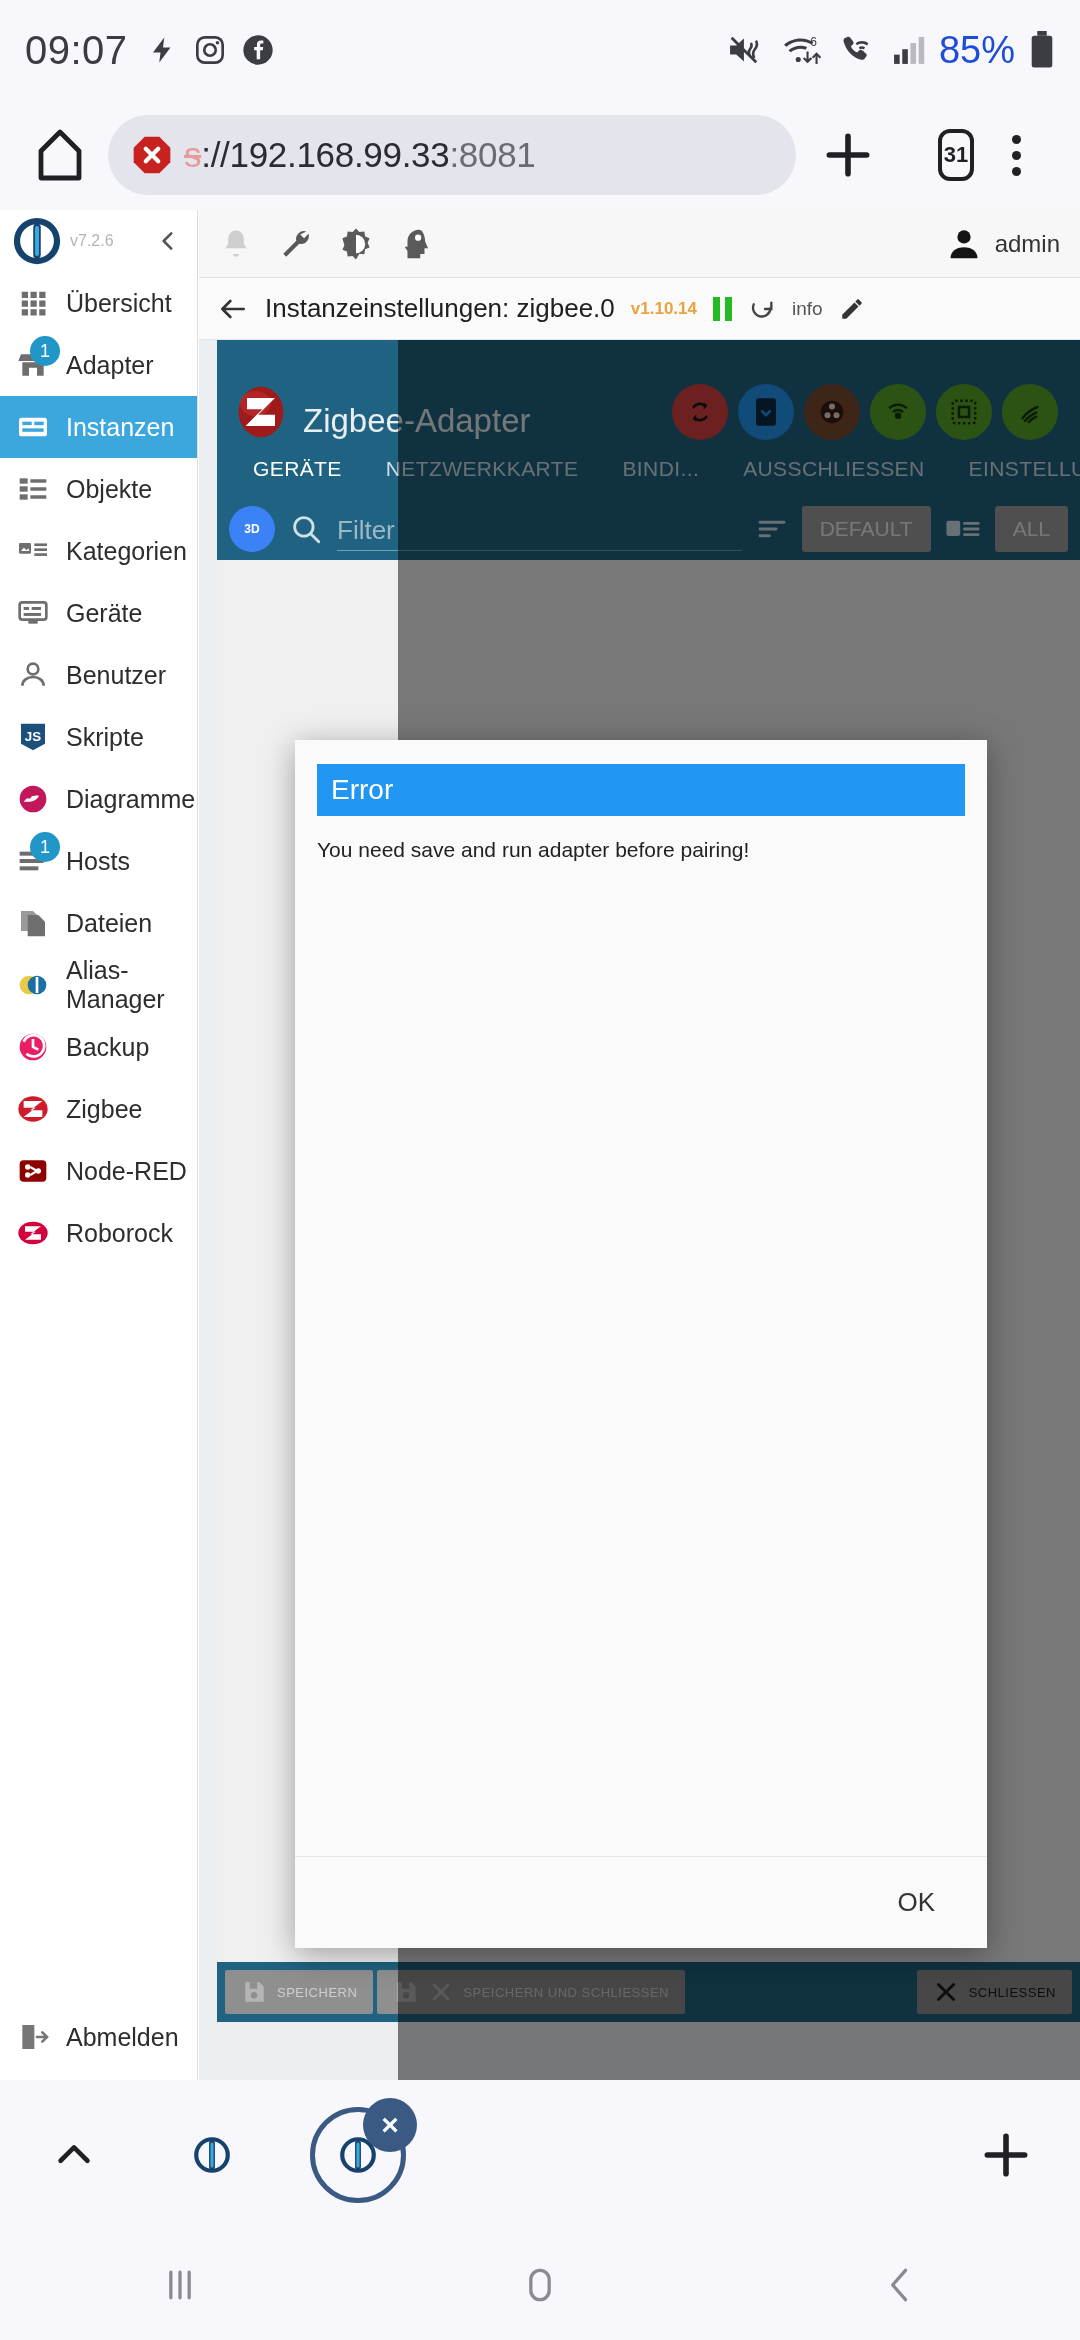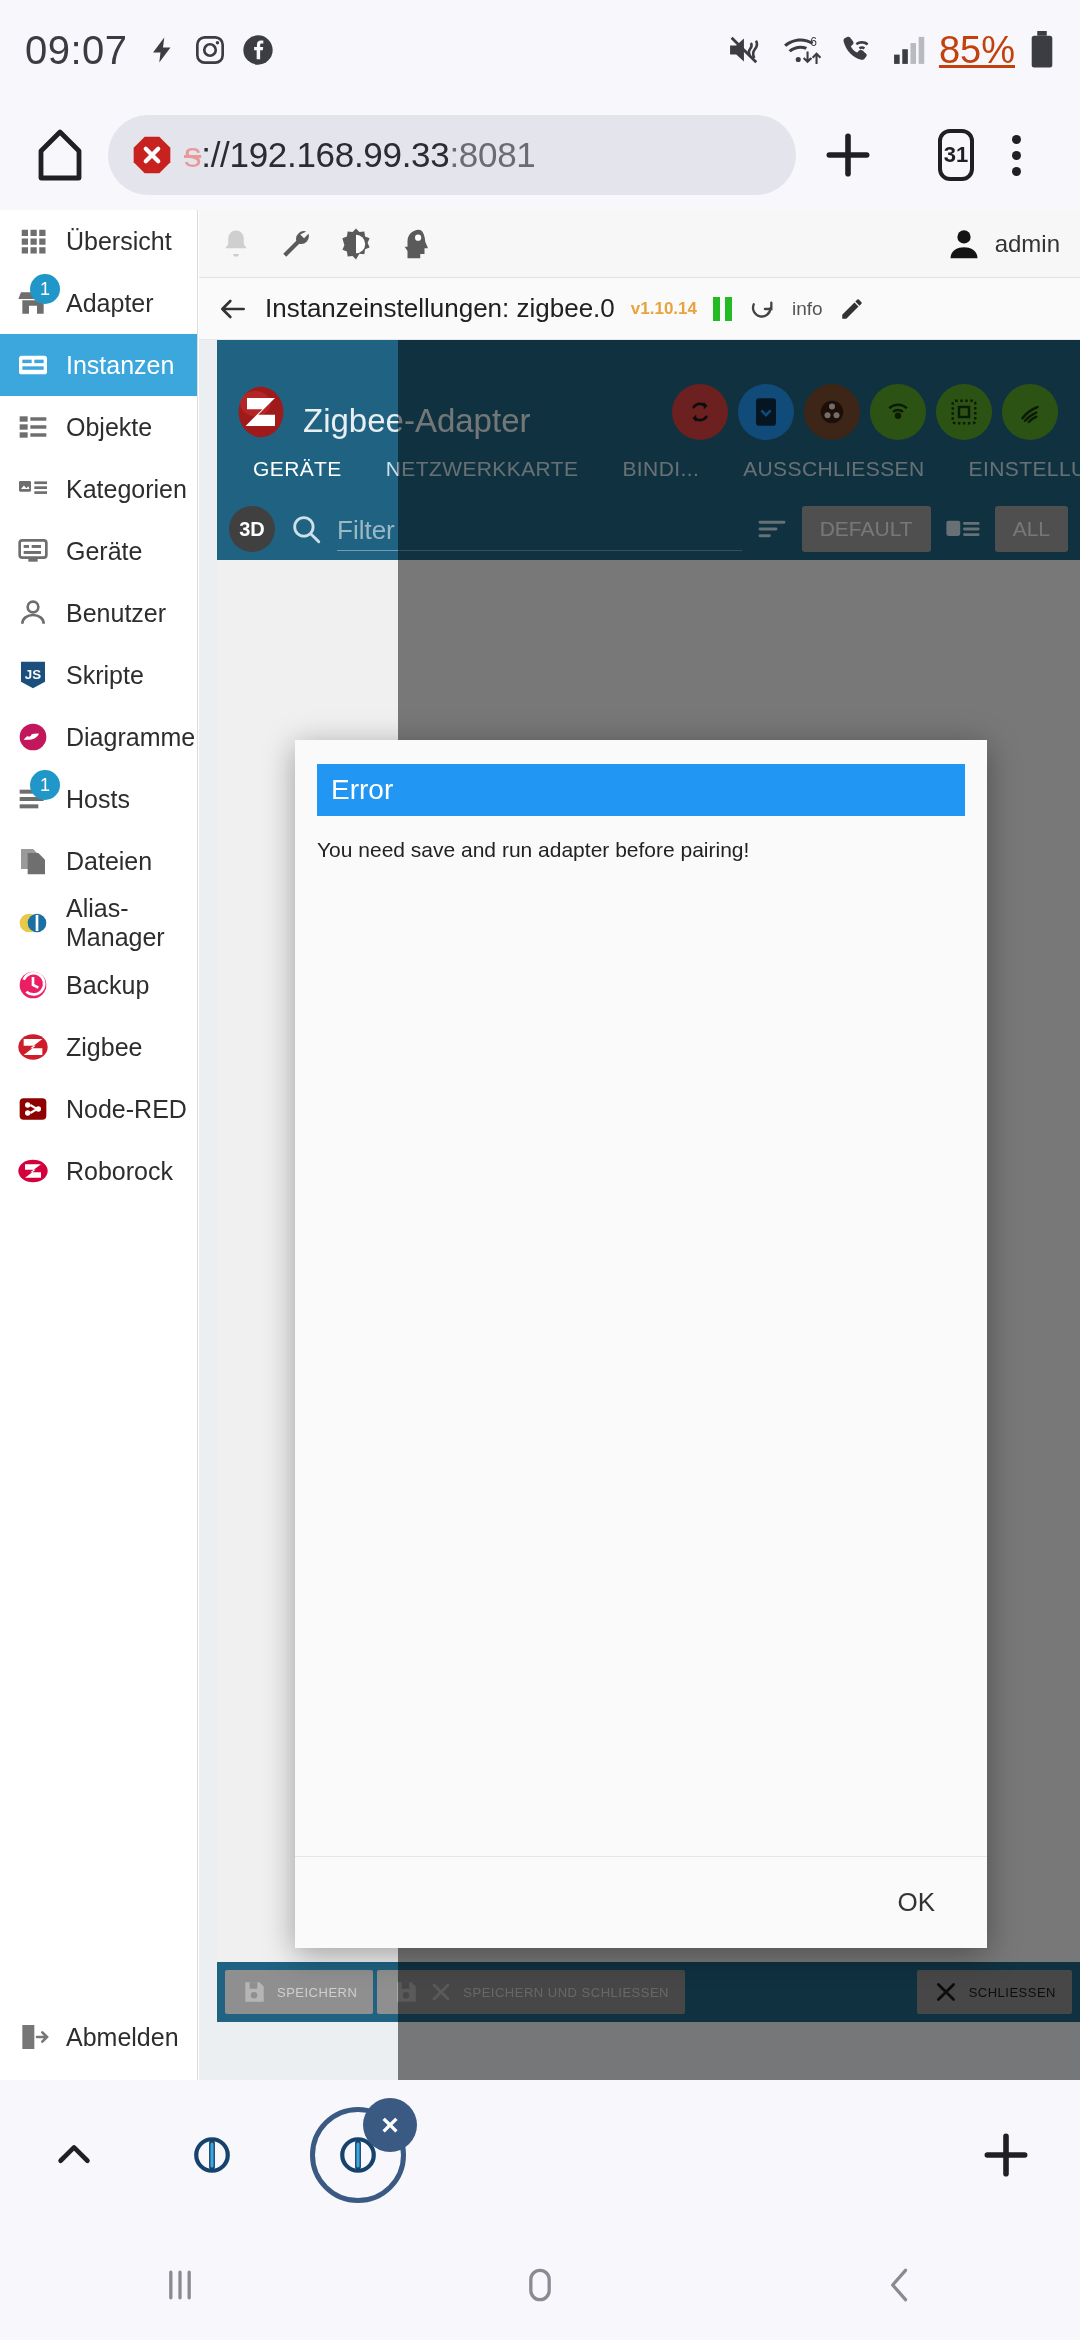--- a/index.html
+++ b/index.html
@@ -15,21 +15,21 @@
     height:100px; width:100%;
     display:flex; align-items:center;
     padding:0 25px;
     background:#f7f7fc;
     color:#3c3c43;
   }
   .sb-time{ font-size:40px; letter-spacing:.5px; color:#3b3b42; font-weight:400;}
   .sb-left-icons{ display:flex; align-items:center; gap:16px; margin-left:20px; }
   .sb-spacer{ flex:1; }
   .sb-right{ display:flex; align-items:center; gap:14px; }
-  .sb-batt-text{ font-size:38px; color:#c2410c;text-decoration:underline; }
+  .sb-batt-text{ font-size:38px; color:#1d4ed8; }
   svg{ display:block; }
 
   
   .browserbar{
     height:110px; width:100%;
     display:flex; align-items:center;
     padding:0 22px;
     background:#f7f7fc;
   }
   .home-btn{ width:76px; height:76px; display:flex;align-items:center;justify-content:center; }
@@ -117,21 +117,21 @@
   .zigbee{position:absolute;left:18px;right:0;top:130px;bottom:118px;background:#fff;overflow:hidden;}
   .z-head{background:#1f6281;height:100px;display:flex;align-items:flex-end;padding:0 16px;}
   .z-logo{width:56px;height:56px;flex:none;margin-right:14px;}
   .z-title{font-size:33px;color:#e8eef1;font-weight:400;}
   .z-actions{margin-left:auto;display:flex;gap:10px;align-items:center;padding-right:6px;}
   .z-fab{width:56px;height:56px;border-radius:50%;display:flex;align-items:center;justify-content:center;}
   .z-tabs{background:#1f6281;height:58px;display:flex;align-items:center;color:#cfe0e8;font-size:21px;letter-spacing:.4px;padding-left:14px;}
   .z-tab{padding:0 22px;white-space:nowrap;}
   .z-tab.active{color:#fff;}
   .z-filterbar{background:#1f6281;height:62px;display:flex;align-items:center;padding:0 12px;gap:14px;position:relative;}
-  .z-3d{width:46px;height:46px;border-radius:50%;background:#404040;display:flex;align-items:center;justify-content:center;color:#fff;font-size:20px;font-weight:bold;flex:none;}
+  .z-3d{width:46px;height:46px;border-radius:50%;background:#3b82f6;display:flex;align-items:center;justify-content:center;color:#fff;font-size:12px;font-weight:bold;flex:none;}
   .filter-input{flex:1;border-bottom:1px solid #6f9fb5;height:44px;display:flex;align-items:flex-end;padding-bottom:4px;}
   .filter-ph{font-size:26px;color:#9bb8c6;}
   .zbtn{background:#9e9e9e;color:#efefef;font-size:21px;height:46px;display:flex;align-items:center;justify-content:center;padding:0 18px;border-radius:3px;white-space:nowrap;}
   .z-body{position:absolute;left:0;right:0;top:220px;bottom:0;background:#f0f0f0;}
 
   .z-foot{
     position:absolute;left:18px;right:0;bottom:58px;height:60px;background:#1f6281;
     display:flex;align-items:center;padding:0 8px;gap:4px;
   }
   .fbtn{background:#8f8f8f;color:#cfcfcf;height:44px;display:flex;align-items:center;gap:10px;padding:0 16px;font-size:13px;letter-spacing:.5px;border-radius:2px;white-space:nowrap;}
@@ -273,20 +273,35 @@
         <i></i>
         <i></i>
         <i></i>
       </span>
   </div>
 </div>
 
 <div class="page">
 
   <div class="sidebar">
+    <div class="sb-logo">
+      <span class="logo-mark">
+        <svg width="50" height="50" viewBox="0 0 40 40">
+          <circle cx="20" cy="20" r="16" fill="none" stroke="#16436d" stroke-width="5"></circle>
+          <rect x="17" y="6" width="6" height="28" rx="3" fill="#16436d"></rect>
+          <rect x="18.4" y="8" width="3.2" height="24" rx="1.6" fill="#3ba7dd"></rect>
+        </svg>
+      </span>
+      <span class="ver">v7.2.6</span>
+      <span class="collapse">
+        <svg width="26" height="26" viewBox="0 0 24 24">
+            <path fill="none" stroke="#555" stroke-width="2.4" stroke-linecap="round" stroke-linejoin="round" d="M15 5l-7 7 7 7"></path>
+          </svg>
+      </span>
+    </div>
     <div class="nav" id="nav">
         <div class="navitem">
           <span class="nav-ic">
             <svg width="30" height="30" viewBox="0 0 24 24">
               <rect x="3" y="3" width="5" height="5" fill="#6e6e6e"></rect>
               <rect x="10" y="3" width="5" height="5" fill="#6e6e6e"></rect>
               <rect x="17" y="3" width="5" height="5" fill="#6e6e6e"></rect>
               <rect x="3" y="10" width="5" height="5" fill="#6e6e6e"></rect>
               <rect x="10" y="10" width="5" height="5" fill="#6e6e6e"></rect>
               <rect x="17" y="10" width="5" height="5" fill="#6e6e6e"></rect>

